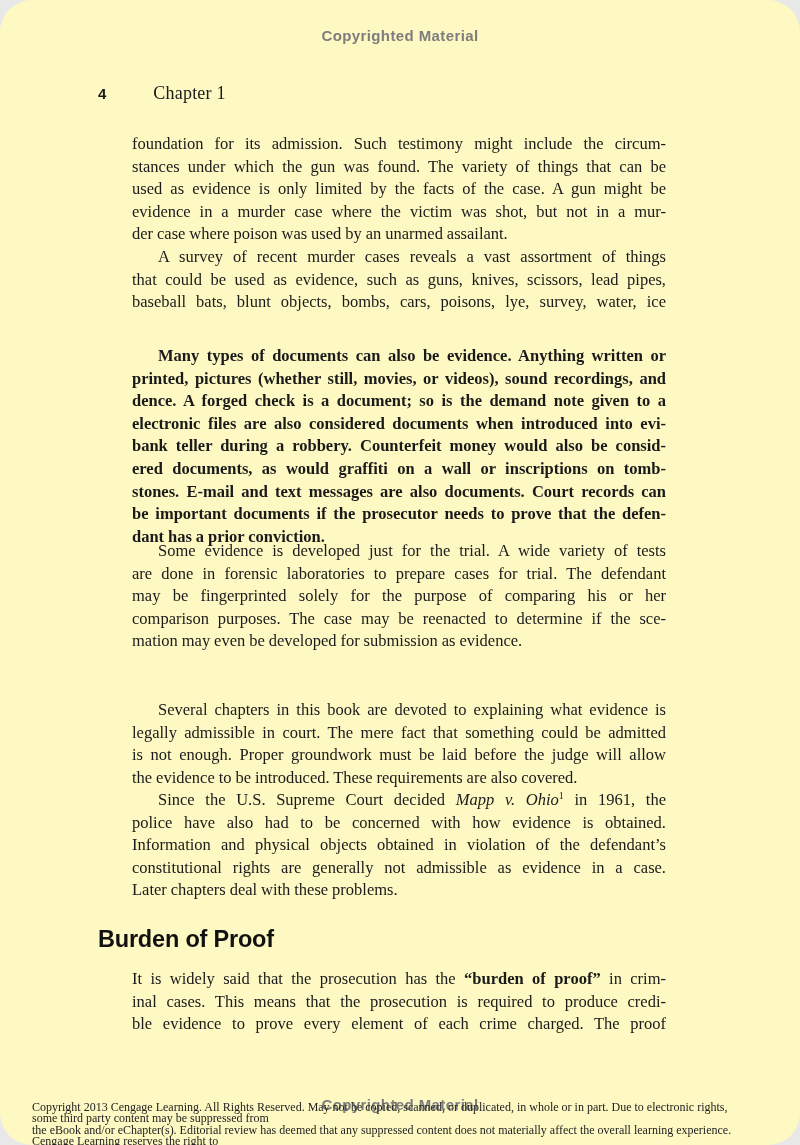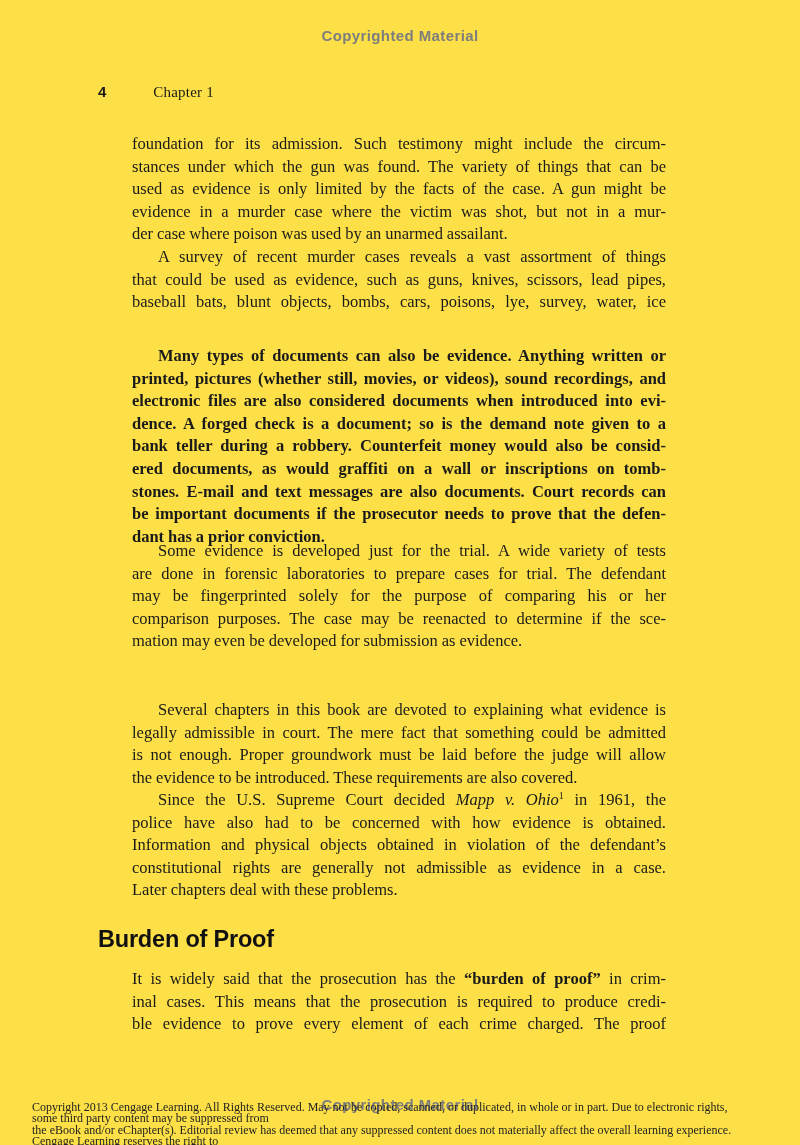--- a/index.html
+++ b/index.html
@@ -1,24 +1,25 @@
 <!DOCTYPE html>
 <html><head>
 <meta charset="utf-8">
 <style>
   html, body { margin: 0; padding: 0; background: #e8e8e8; }
   .page {
     position: relative;
     width: 800px;
     height: 1145px;
-    background: #fde047;
+    background: #fef9c3;
     margin: 0 auto;
     overflow: hidden;
     font-family: "Liberation Serif", serif;
     color: #1a1a1a;
+    border-radius: 32px;
   }
   .watermark {
     position: absolute;
     left: 0;
     width: 800px;
     text-align: center;
     font-family: "Liberation Sans", sans-serif;
     font-weight: bold;
     font-size: 15px;
     letter-spacing: 0.4px;
@@ -34,21 +35,21 @@
     font-size: 15px;
   }
   .page-number {
     font-family: "Liberation Sans", sans-serif;
     font-weight: bold;
     font-size: 15px;
     display: inline-block;
   }
   .chapter-title {
     font-family: "Liberation Serif", serif;
-    font-size: 15px;
+    font-size: 18px;
     display: inline-block;
     margin-left: 47px;
     letter-spacing: 0.2px;
   }
   .para {
     position: absolute;
     left: 98px;
     width: 568px;
     font-size: 16.5px;
     line-height: 22.6px;
@@ -110,22 +111,22 @@
       <div class="line line-end"><span>der case where poison was used by an unarmed assailant.</span></div>
     </div>
   <div class="para" style="top: 246px;">
       <div class="line line-indent"><span>A survey of recent murder cases reveals a vast assortment of things</span></div>
       <div class="line"><span>that could be used as evidence, such as guns, knives, scissors, lead pipes,</span></div>
       <div class="line"><span>baseball bats, blunt objects, bombs, cars, poisons, lye, survey, water, ice</span></div>
     </div>
   <div class="para" style="top: 345px; font-weight: bold;">
       <div class="line line-indent"><span>Many types of documents can also be evidence. Anything written or</span></div>
       <div class="line"><span>printed, pictures (whether still, movies, or videos), sound recordings, and</span></div>
+      <div class="line"><span>dence. A forged check is a document; so is the demand note given to a</span></div>
       <div class="line"><span>electronic files are also considered documents when introduced into evi-</span></div>
-      <div class="line"><span>dence. A forged check is a document; so is the demand note given to a</span></div>
       <div class="line"><span>bank teller during a robbery. Counterfeit money would also be consid-</span></div>
       <div class="line"><span>ered documents, as would graffiti on a wall or inscriptions on tomb-</span></div>
       <div class="line"><span>stones. E-mail and text messages are also documents. Court records can</span></div>
       <div class="line"><span>be important documents if the prosecutor needs to prove that the defen-</span></div>
       <div class="line line-end"><span>dant has a prior conviction.</span></div>
     </div>
   <div class="para" style="top: 540px;">
       <div class="line line-indent"><span>Some evidence is developed just for the trial. A wide variety of tests</span></div>
       <div class="line"><span>are done in forensic laboratories to prepare cases for trial. The defendant</span></div>
       <div class="line"><span>may be fingerprinted solely for the purpose of comparing his or her</span></div>

